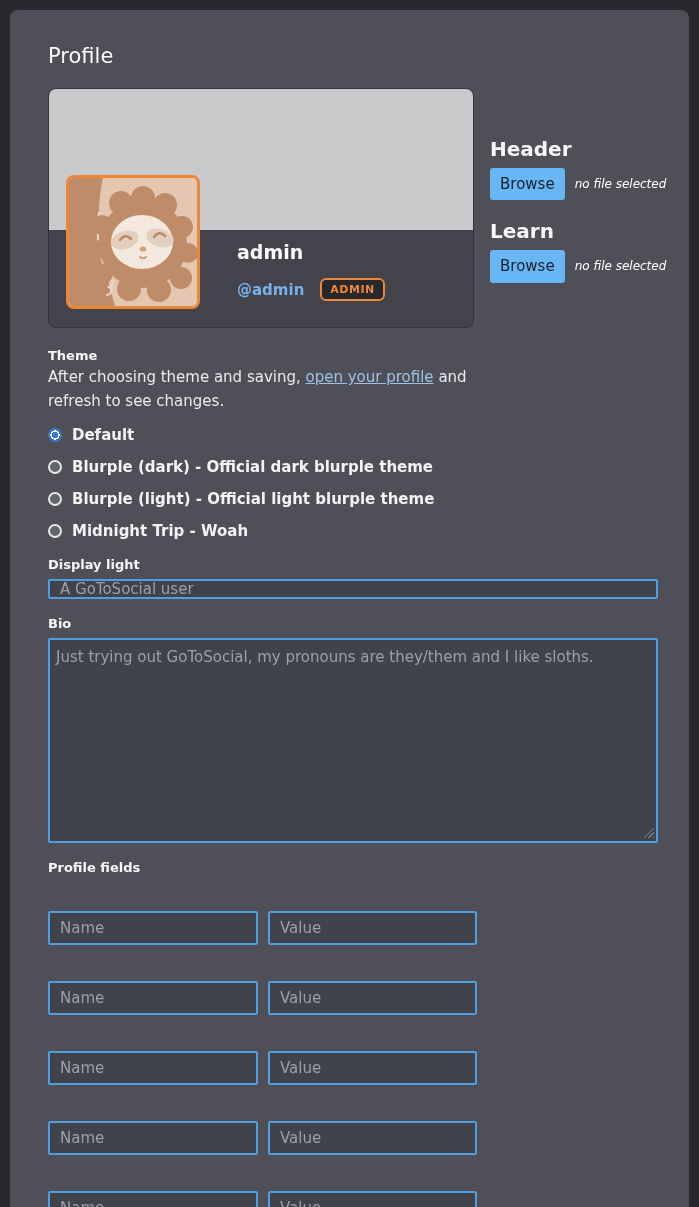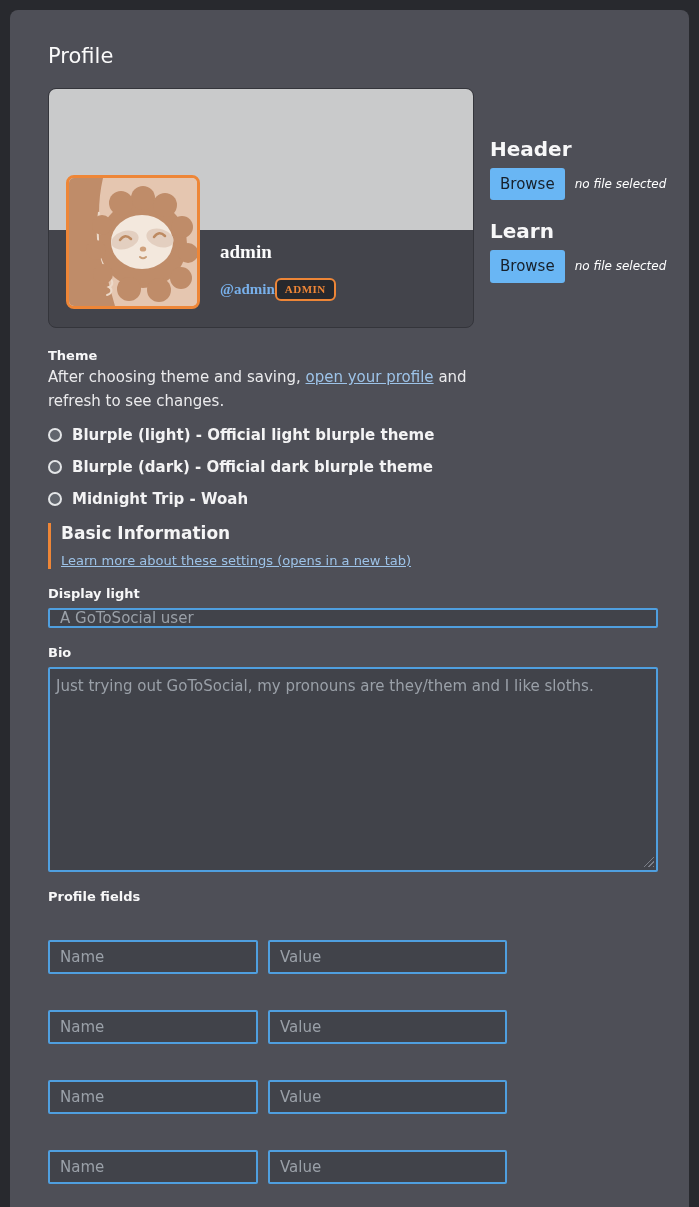--- a/index.html
+++ b/index.html
@@ -32,23 +32,23 @@
   .profile-card{
     width:426px;height:240px;flex-shrink:0;position:relative;
     background:var(--card-bg);border:1px solid #34353b;border-radius:8px;overflow:hidden;
   }
   .card-header-img{height:141px;background:var(--card-header-gray);}
   .avatar{
     position:absolute;left:17px;top:86px;width:134px;height:134px;
     border:3px solid var(--accent-orange);border-radius:8px;overflow:hidden;background:#e5c6b0;
   }
   .avatar svg{display:block;}
-  .card-name-block{position:absolute;left:171px;top:152px;font-family:Liberation Serif, serif;}
+  .card-name-block{position:absolute;left:188px;top:152px;}
   .card-display-name{font-size:19px;font-weight:bold;color:#fbfbfb;margin:0 0 15px;}
-  .handle-row{display:flex;align-items:center;}
+  .handle-row{display:flex;align-items:center;gap:16px;}
   .card-username{font-size:15px;font-weight:bold;color:var(--username-blue);}
   .role-badge{
     border:2px solid var(--accent-orange);color:var(--accent-orange);
     background:#26282d;border-radius:6px;padding:4px 8px;
     font-size:11px;font-weight:bold;letter-spacing:.5px;line-height:1;
   }
   
   .upload-col{padding-top:49px;}
   .upload-group{margin-bottom:19px;}
   .upload-label{display:block;font-size:20px;font-weight:bold;margin-bottom:7px;color:#f7f7f8;}
@@ -95,21 +95,21 @@
   }
   .resize-grip{
     position:absolute;right:4px;bottom:5px;width:13px;height:13px;cursor:nwse-resize;
     background:repeating-linear-gradient(135deg,transparent 0 2px,#7b7f88 2px 3px);
     clip-path:polygon(100% 0,100% 100%,0 100%);
   }
   .fields-grid{margin-top:8px;}
   .fieldpair-row{display:flex;gap:10px;margin-bottom:11px;margin-top:36px;}
   .pair-input{height:34px;}
   .pair-input.name{width:210px;}
-  .pair-input.value{width:239px;}
+  .pair-input.value{width:209px;}
 </style>
 </head>
 <body>
 
 <div class="panel">
 
   <h1 class="page-title">Profile</h1>
 
   <div class="preview-row">
     <div class="profile-card">
@@ -169,39 +169,39 @@
           <span class="no-file">no file selected</span>
         </div>
       </div>
     </div>
   </div>
 
   <div class="theme-section">
     <span class="field-label">Theme</span>
     <p class="theme-help"><span>After choosing theme and saving, </span><a class="inline-link">open your profile</a><span> and refresh to see changes.</span></p>
     <div class="radio-list">
+      <div class="radio-row checked">
+        <span class="radio-dot"></span>
+        <span class="radio-label">Default</span>
+      </div>
       <div class="radio-row">
         <span class="radio-dot"></span>
+        <span class="radio-label">Blurple (dark) - Official dark blurple theme</span>
+      </div>
+      <div class="radio-row">
+        <span class="radio-dot"></span>
         <span class="radio-label">Blurple (light) - Official light blurple theme</span>
       </div>
       <div class="radio-row">
         <span class="radio-dot"></span>
-        <span class="radio-label">Blurple (dark) - Official dark blurple theme</span>
-      </div>
-      <div class="radio-row">
-        <span class="radio-dot"></span>
         <span class="radio-label">Midnight Trip - Woah</span>
       </div>
     </div>
   </div>
 
-  <div class="section-header">
-    <h2>Basic Information</h2>
-    <a class="inline-link">Learn more about these settings (opens in a new tab)</a>
-  </div>
 
   <div class="form-field">
     <span class="field-label">Display light</span>
     <input type="text" class="text-input" placeholder="A GoToSocial user" style="">
   </div>
 
   <div class="form-field">
     <span class="field-label">Bio</span>
     <div class="textarea-wrap">
       <textarea class="bio-input" placeholder="Just trying out GoToSocial, my pronouns are they/them and I like sloths." style=""></textarea>

